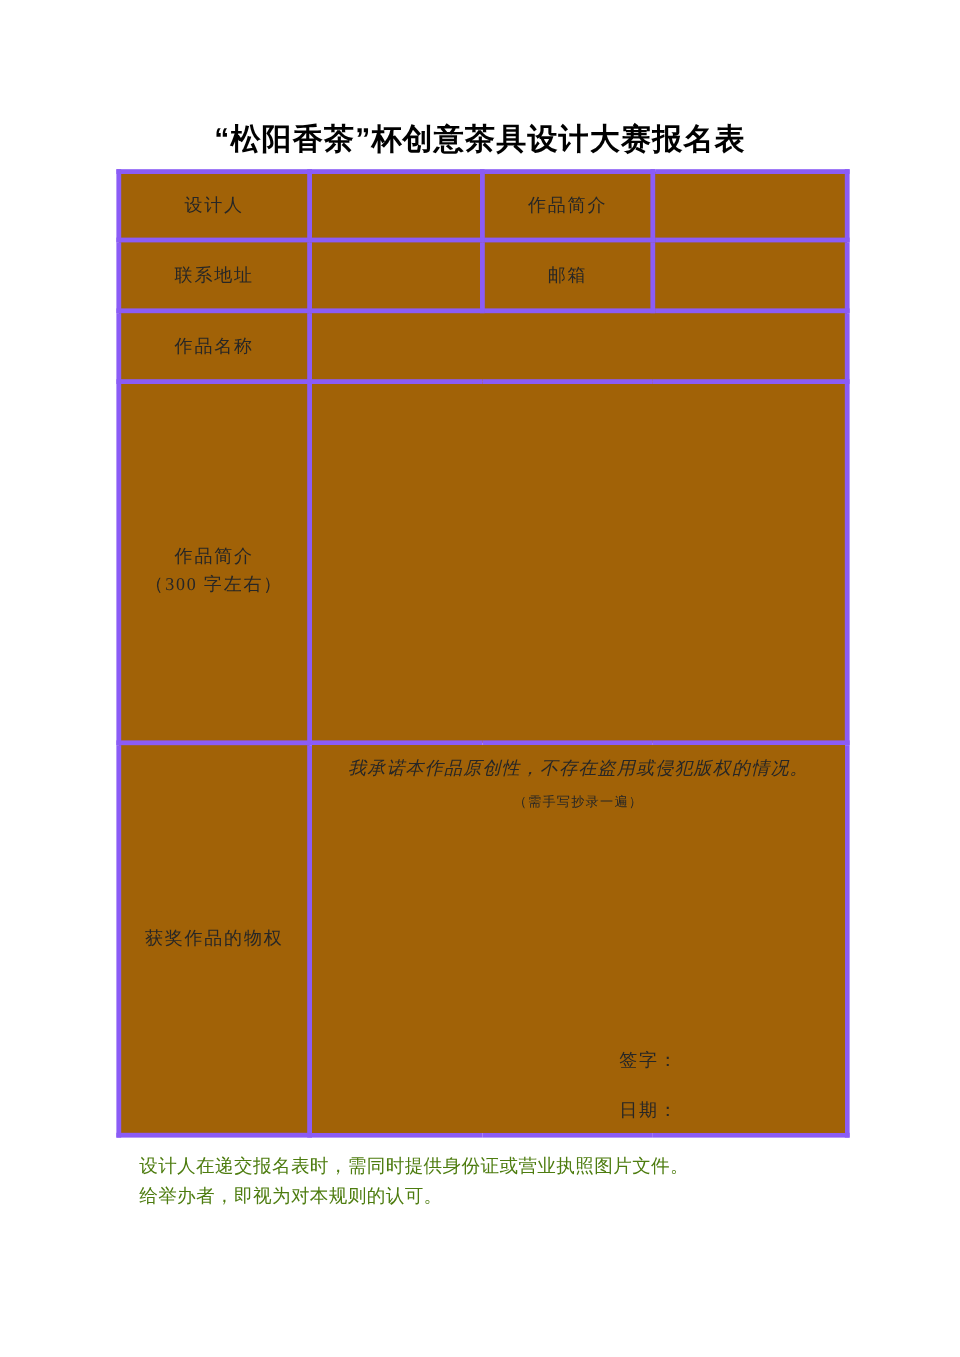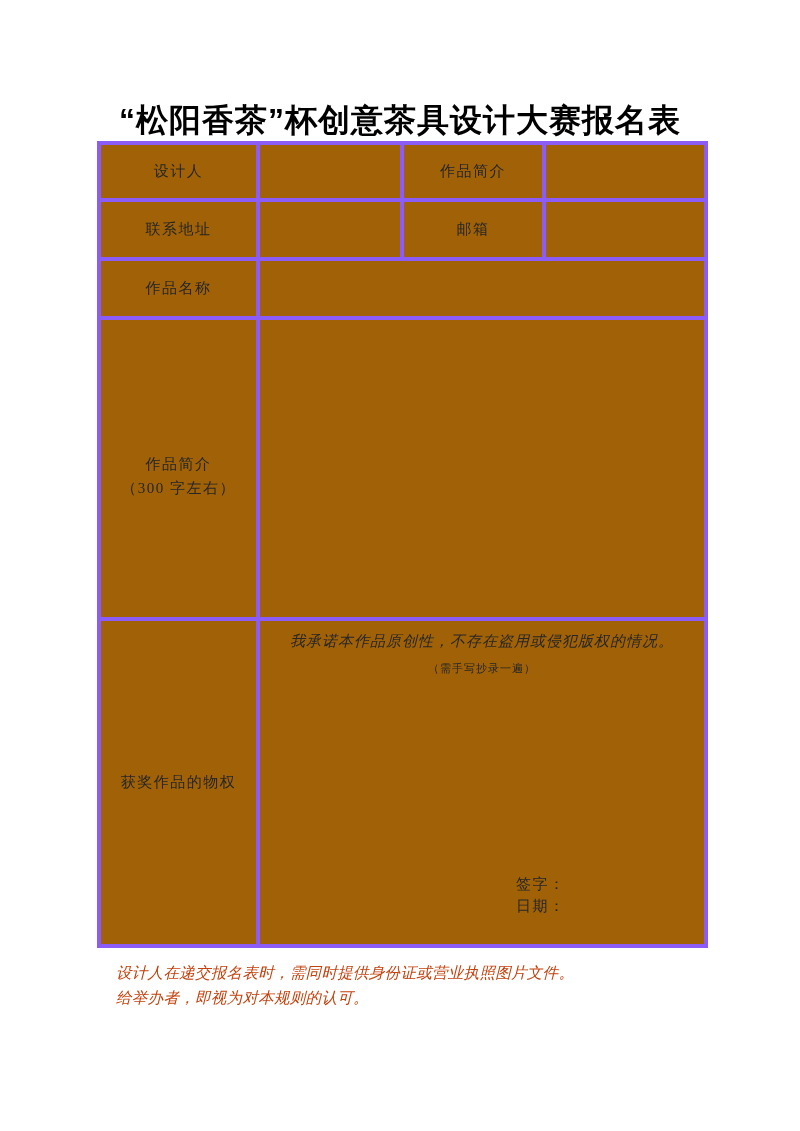--- a/index.html
+++ b/index.html
@@ -18,21 +18,21 @@
     background: #ffffff;
   }
   .page-title {
     position: absolute;
     top: 99px;
     left: 0;
     width: 100%;
     text-align: center;
     font-family: "Liberation Sans", "DejaVu Sans", sans-serif;
     font-weight: bold;
-    font-size: 32px;
+    font-size: 25px;
     letter-spacing: 1px;
     color: #000000;
     white-space: nowrap;
   }
   table.reg-table {
     position: absolute;
     left: 97px;
     top: 141px;
     width: 607px;
     border-collapse: collapse;
@@ -72,32 +72,31 @@
   }
   .signature-block {
     position: absolute;
     left: 256px;
     top: 252px;
     text-align: left;
     font-size: 15px;
     letter-spacing: 1.5px;
   }
   .signature-line { line-height: 22px; }
-  .date-line { line-height: 22px; }
+  .date-line { line-height: 22px; margin-top: 20px; }
   .notes {
     position: absolute;
     left: 116px;
     top: 961px;
     width: 580px;
     font-size: 15.5px;
     line-height: 24.5px;
     letter-spacing: 0.3px;
     text-align: left;
-    color: #c2410c;
-    font-style: italic;
+    color: #4d7c0f;
   }
 </style>
 </head>
 <body>
 
 <div class="page">
 
   <div class="page-title">“松阳香茶”杯创意茶具设计大赛报名表</div>
 
   <table class="reg-table">

